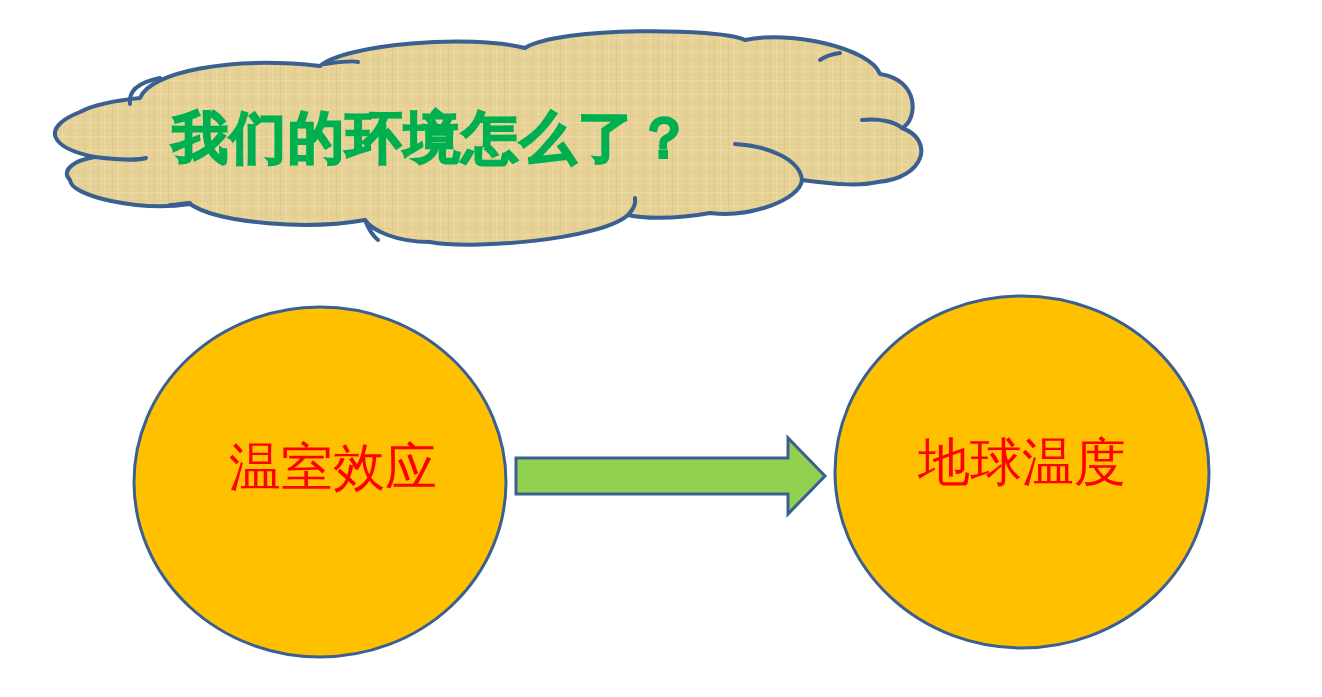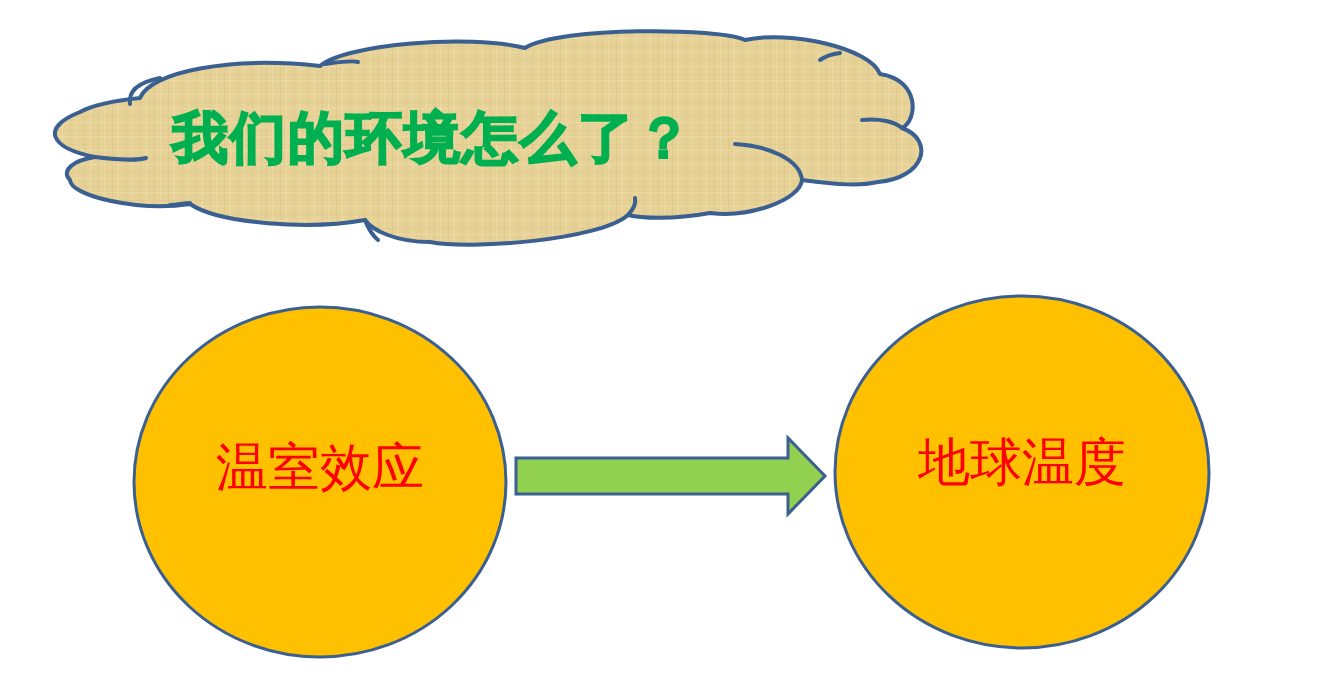--- a/index.html
+++ b/index.html
@@ -41,21 +41,21 @@
     display: flex;
     align-items: center;
     justify-content: center;
     text-align: center;
     color: #ff0000;
     font-family: "DejaVu Serif", "Liberation Serif", serif;
     font-size: 52px;
     line-height: 62px;
   }
   .node-left-label {
-    left: 133px;
+    left: 146px;
     top: 307px;
     width: 374px;
     height: 320px;
   }
   .node-right-label {
     left: 895px;
     top: 358px;
     width: 254px;
     height: 200px;
     flex-direction: column;

